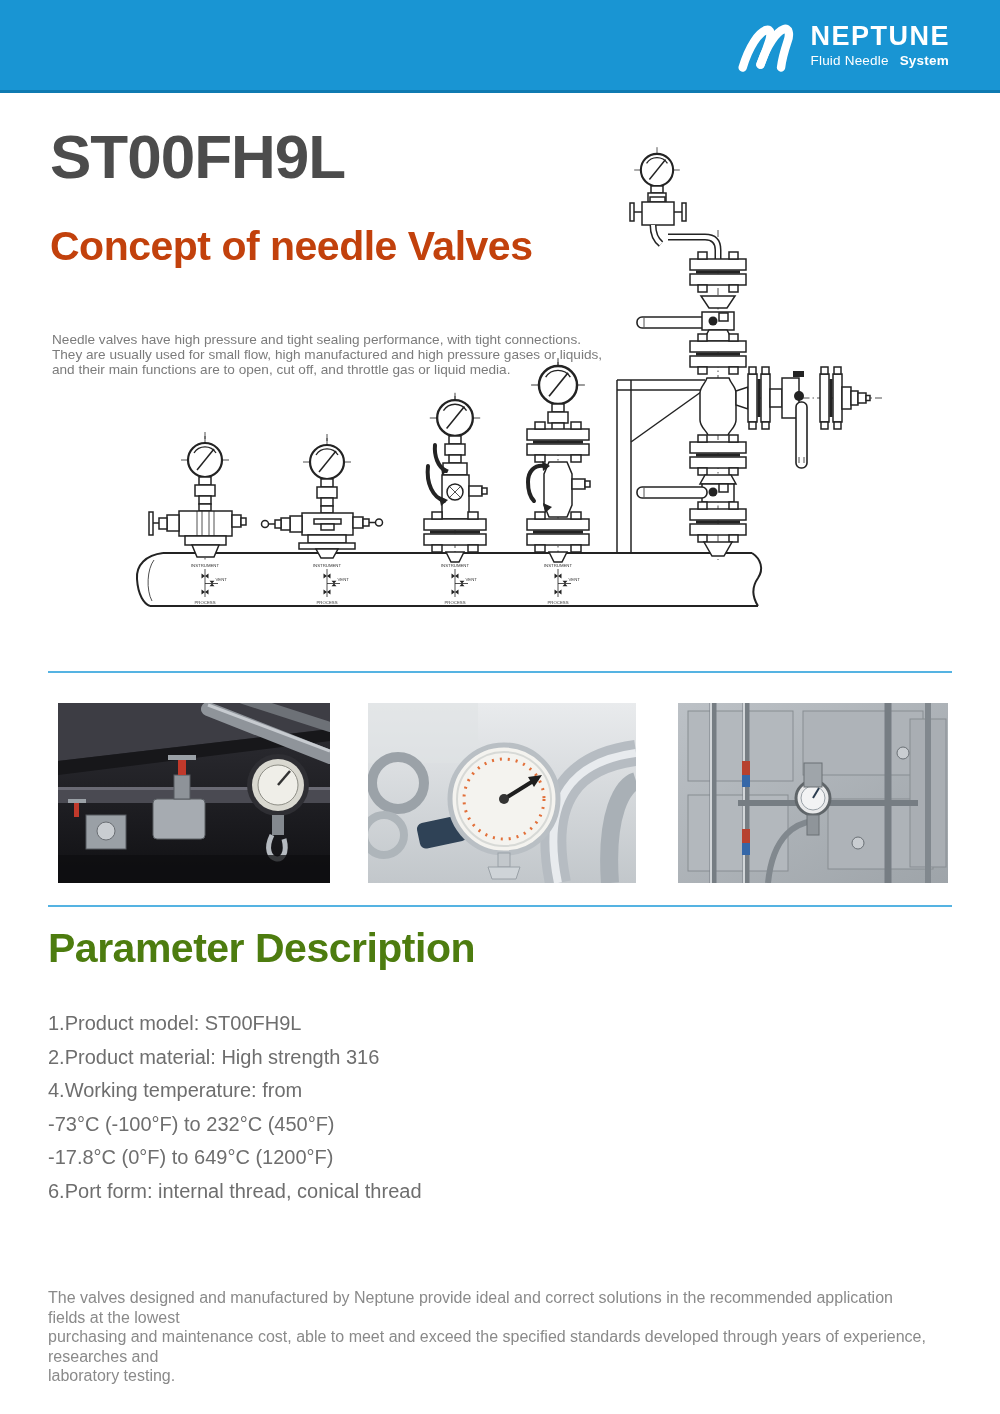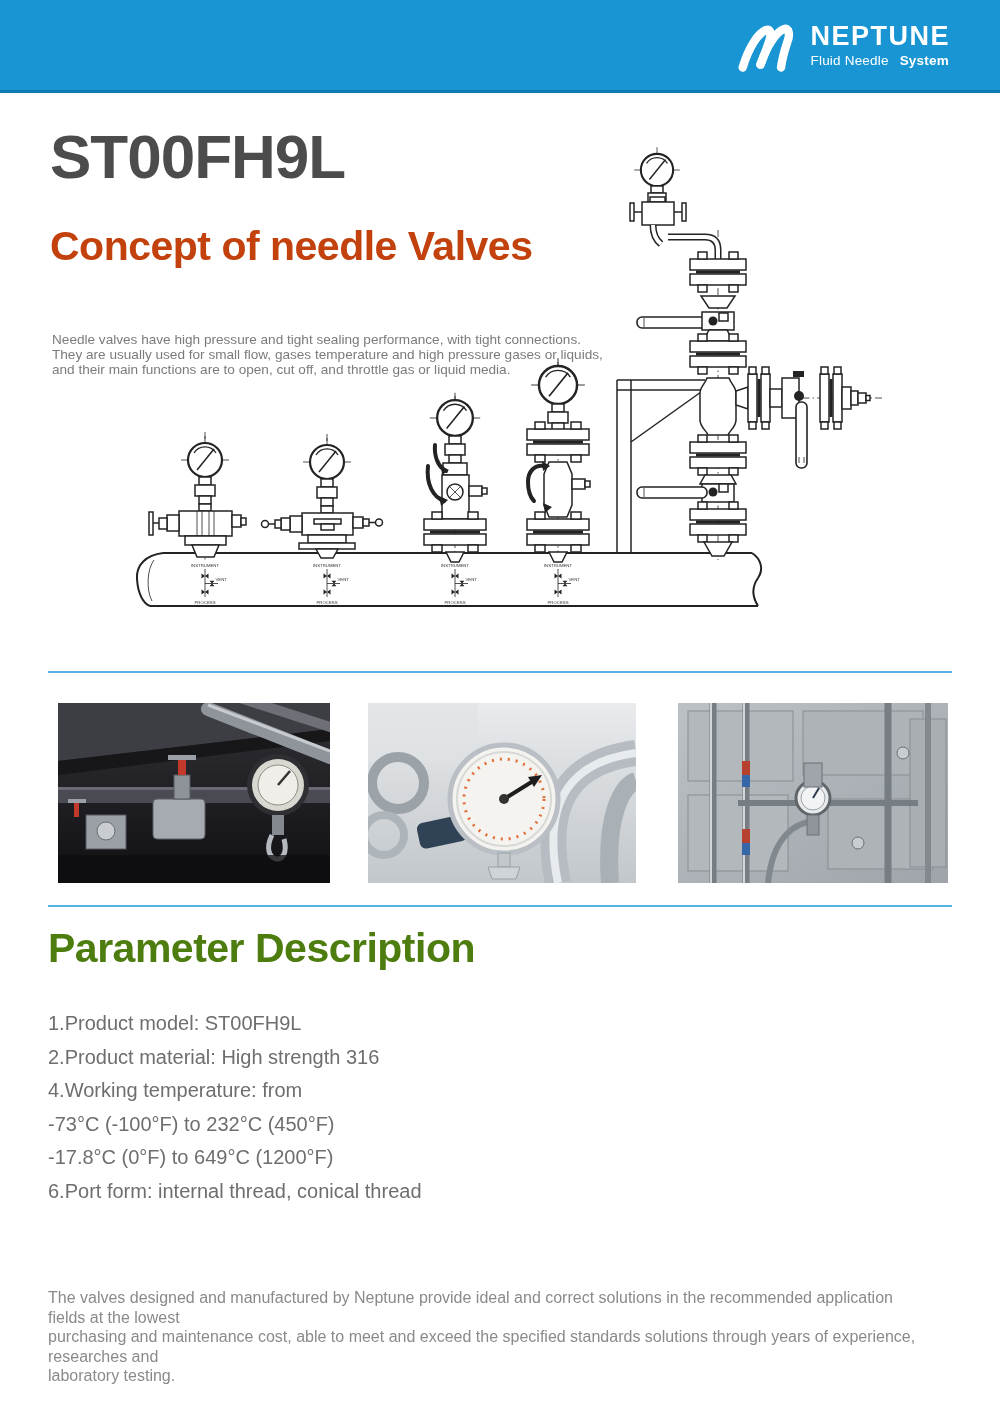--- a/index.html
+++ b/index.html
@@ -69,21 +69,21 @@
         <div class="logo-brand">NEPTUNE</div>
         <div class="logo-tagline"><span>Fluid Needle </span><b>System</b></div>
       </div>
     </div>
   </div>
 
   <div class="model-title">ST00FH9L</div>
   <div class="subtitle">Concept of needle Valves</div>
   <div class="desc">
     <div>Needle valves have high pressure and tight sealing performance, with tight connections.</div>
-    <div>They are usually used for small flow, gases temperature and high pressure gases or liquids,</div>
+    <div>They are usually used for small flow, high manufactured and high pressure gases or liquids,</div>
     <div>and their main functions are to open, cut off, and throttle gas or liquid media.</div>
   </div>
 
   <svg class="diagram-svg" viewBox="0 130 1000 520">
     <defs>
       <g id="g-gauge">
         <line class="d-thin" x1="0" y1="-24" x2="0" y2="24"></line>
         <line class="d-thin" x1="-24" y1="0" x2="24" y2="0"></line>
         <circle class="d-shape" r="17" style="stroke-width:2.2px"></circle>
         <path class="d-thin" d="M-11,-7 A13,13 0 0 1 11,-7" style="stroke-width:1.3px"></path>
@@ -380,17 +380,17 @@
     <div>1.Product model: ST00FH9L</div>
     <div>2.Product material: High strength 316</div>
     <div>4.Working temperature: from</div>
     <div>-73°C (-100°F) to 232°C (450°F)</div>
     <div>-17.8°C (0°F) to 649°C (1200°F)</div>
     <div>6.Port form: internal thread, conical thread</div>
   </div>
 
   <div class="footer-note">
     <div>The valves designed and manufactured by Neptune provide ideal and correct solutions in the recommended application fields at the lowest</div>
-    <div>purchasing and maintenance cost, able to meet and exceed the specified standards solutions through years of experience, researches and</div>
+    <div>purchasing and maintenance cost, able to meet and exceed the specified standards developed through years of experience, researches and</div>
     <div>laboratory testing.</div>
   </div>
 
 </div>
 
 </body></html>

